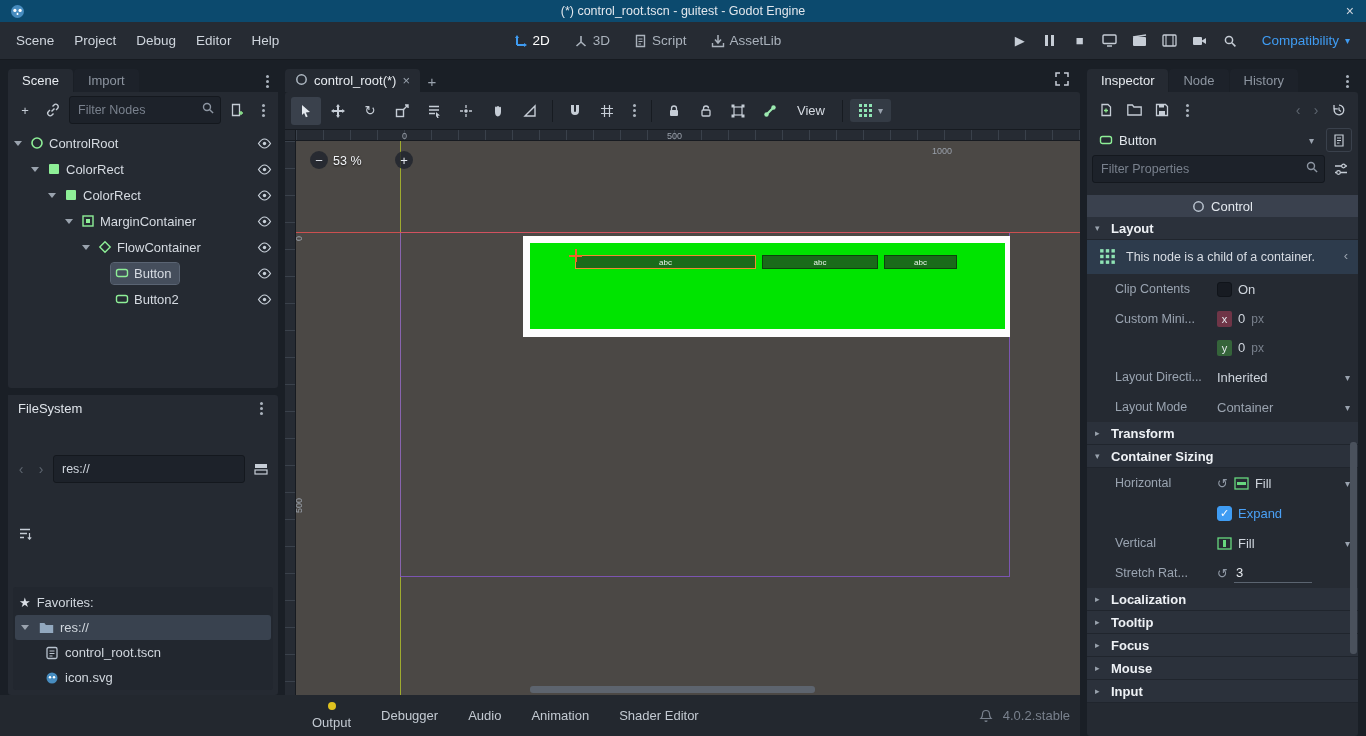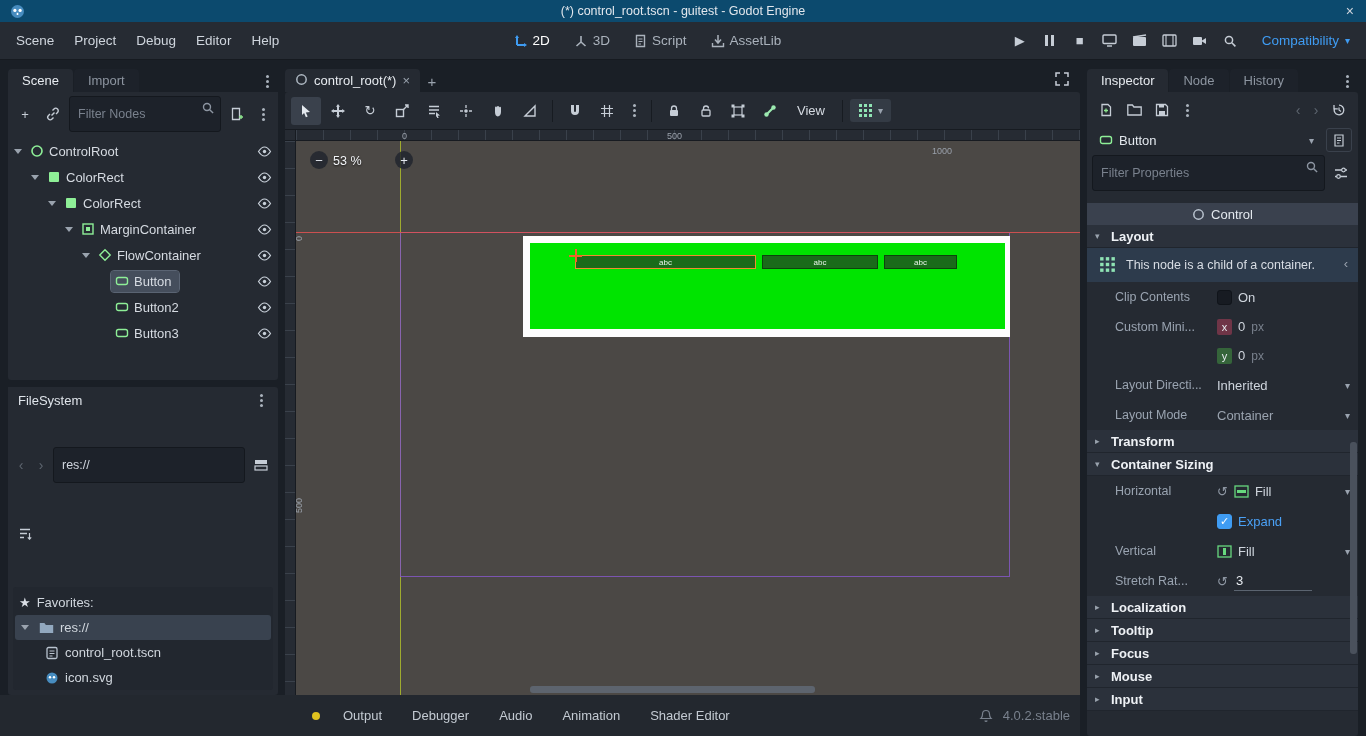--- a/index.html
+++ b/index.html
@@ -28,21 +28,21 @@
   .west{width:1080px;display:flex;flex-direction:column;}
   .west-main{height:635px;display:flex;padding-left:8px;padding-top:6px;gap:7px;}
   .east{width:286px;padding:6px 8px 0 7px;}
   
   .tabbar{height:26px;display:flex;align-items:flex-end;background:transparent;position:relative;}
   .tab{padding:4px 14px;font-size:13px;color:#8d95a0;background:#1d222a;border-radius:4px 4px 0 0;margin-right:1px;}
   .tab.active{background:#252a32;color:#e7ebf0;}
   .tab-more{margin-left:auto;width:22px;height:22px;display:flex;align-items:center;justify-content:center;}
   .panel{background:#252a32;border-radius:0 3px 3px 3px;}
   .toolrow{display:flex;align-items:center;gap:4px;padding:4px 5px;}
-  .tinput{flex:1;height:36px;background:#1d222a;border:1px solid #14181e;border-radius:3px;color:#cfd5dd;padding:7px 8px;font-size:12.5px;font-family:inherit;display:flex;align-items:center;min-width:0;}
+  .tinput{flex:1;height:28px;background:#1d222a;border:1px solid #14181e;border-radius:3px;color:#cfd5dd;padding:7px 8px;font-size:12.5px;font-family:inherit;display:flex;align-items:center;min-width:0;}
   .tinput::placeholder{color:#79818d;}
   .input-wrap{flex:1;position:relative;display:flex;align-items:center;min-width:0;}
   .input-wrap .tinput{width:100%;padding-right:24px;}
   .input-wrap .in-icon{position:absolute;right:6px;top:5px;}
   
   .left-col{width:270px;display:flex;flex-direction:column;gap:7px;}
   .scene-panel{height:332px;display:flex;flex-direction:column;}
   .tree{flex:1;overflow:hidden;padding-top:2px;}
   .trow{height:26px;display:flex;align-items:center;padding-right:6px;}
   .tcaret{width:0;height:0;border-left:4px solid transparent;border-right:4px solid transparent;border-top:5px solid #9aa3ae;margin:0 4px 0 0;flex:none;}
@@ -115,21 +115,21 @@
   .badge.x{background:#6f3547;}
   .badge.y{background:#35643a;}
   .unit{color:#79818d;font-size:12px;}
   .dimval{color:#9aa3af;}
   .revert{color:#8d96a2;font-size:13px;}
   .numfield{min-width:78px;border-bottom:1px solid #5b6470;color:#e6eaef;padding:2px 2px;font-size:13px;}
   .expand-label{color:#4aa0f5;font-size:13px;}
   .insp-scroll{position:absolute;right:1px;top:350px;width:7px;height:212px;border-radius:3px;background:#4a515c;}
   
   .bottombar{height:41px;background:#23282f;display:flex;align-items:center;padding-left:300px;padding-right:10px;gap:6px;}
-  .bb-btn{display:flex;align-items:center;gap:23px;padding:6px 12px;border-radius:3px;color:#c3cad2;font-size:13px;}
+  .bb-btn{display:flex;align-items:center;gap:5px;padding:6px 12px;border-radius:3px;color:#c3cad2;font-size:13px;flex-direction:column;}
   .bb-dot{width:8px;height:8px;border-radius:50%;background:#dfc21f;}
   .bb-right{margin-left:auto;display:flex;align-items:center;gap:10px;color:#79818d;font-size:13px;}
 </style>
 </head>
 <body>
 
 <div class="titlebar">
   <span>
     <svg width="15" height="15" viewBox="0 0 15 15">
         <circle cx="7.5" cy="7.5" r="6.5" fill="#478cbf"></circle>
@@ -385,35 +385,20 @@
                 <span class="tlabel">Button2</span>
                   </span>
                 <span class="teye">
                     <svg width="15" height="15" viewBox="0 0 15 15">
                       <path d="M1.5 7.5C3.5 4.4 5.4 3 7.5 3s4 1.4 6 4.5c-2 3.1-3.9 4.5-6 4.5s-4-1.4-6-4.5z" fill="none" stroke="#c9d1da" stroke-width="1.2"></path>
                       <circle cx="7.5" cy="7.5" r="1.7" fill="#c9d1da"></circle>
                     </svg>
                   </span>
               </div>
 
-              <div class="trow" style="padding-left:91px;">
-                <span class="tspace"></span>
-                <span class="tchip">
-                    <svg width="14" height="14" viewBox="0 0 14 14">
-                      <rect x="1.5" y="3.5" width="11" height="7" rx="2" fill="none" stroke="#8eef97" stroke-width="1.4"></rect>
-                    </svg>
-                <span class="tlabel">Button3</span>
-                  </span>
-                <span class="teye">
-                    <svg width="15" height="15" viewBox="0 0 15 15">
-                      <path d="M1.5 7.5C3.5 4.4 5.4 3 7.5 3s4 1.4 6 4.5c-2 3.1-3.9 4.5-6 4.5s-4-1.4-6-4.5z" fill="none" stroke="#c9d1da" stroke-width="1.2"></path>
-                      <circle cx="7.5" cy="7.5" r="1.7" fill="#c9d1da"></circle>
-                    </svg>
-                  </span>
-              </div>
             </div>
           </div>
         </div>
 
         <div class="fs-panel panel">
           <div class="fs-header">
             <span>FileSystem</span>
             <div class="tab-more" style="margin-left:auto;">
                 <span class="vdots"></span>
               </div>

